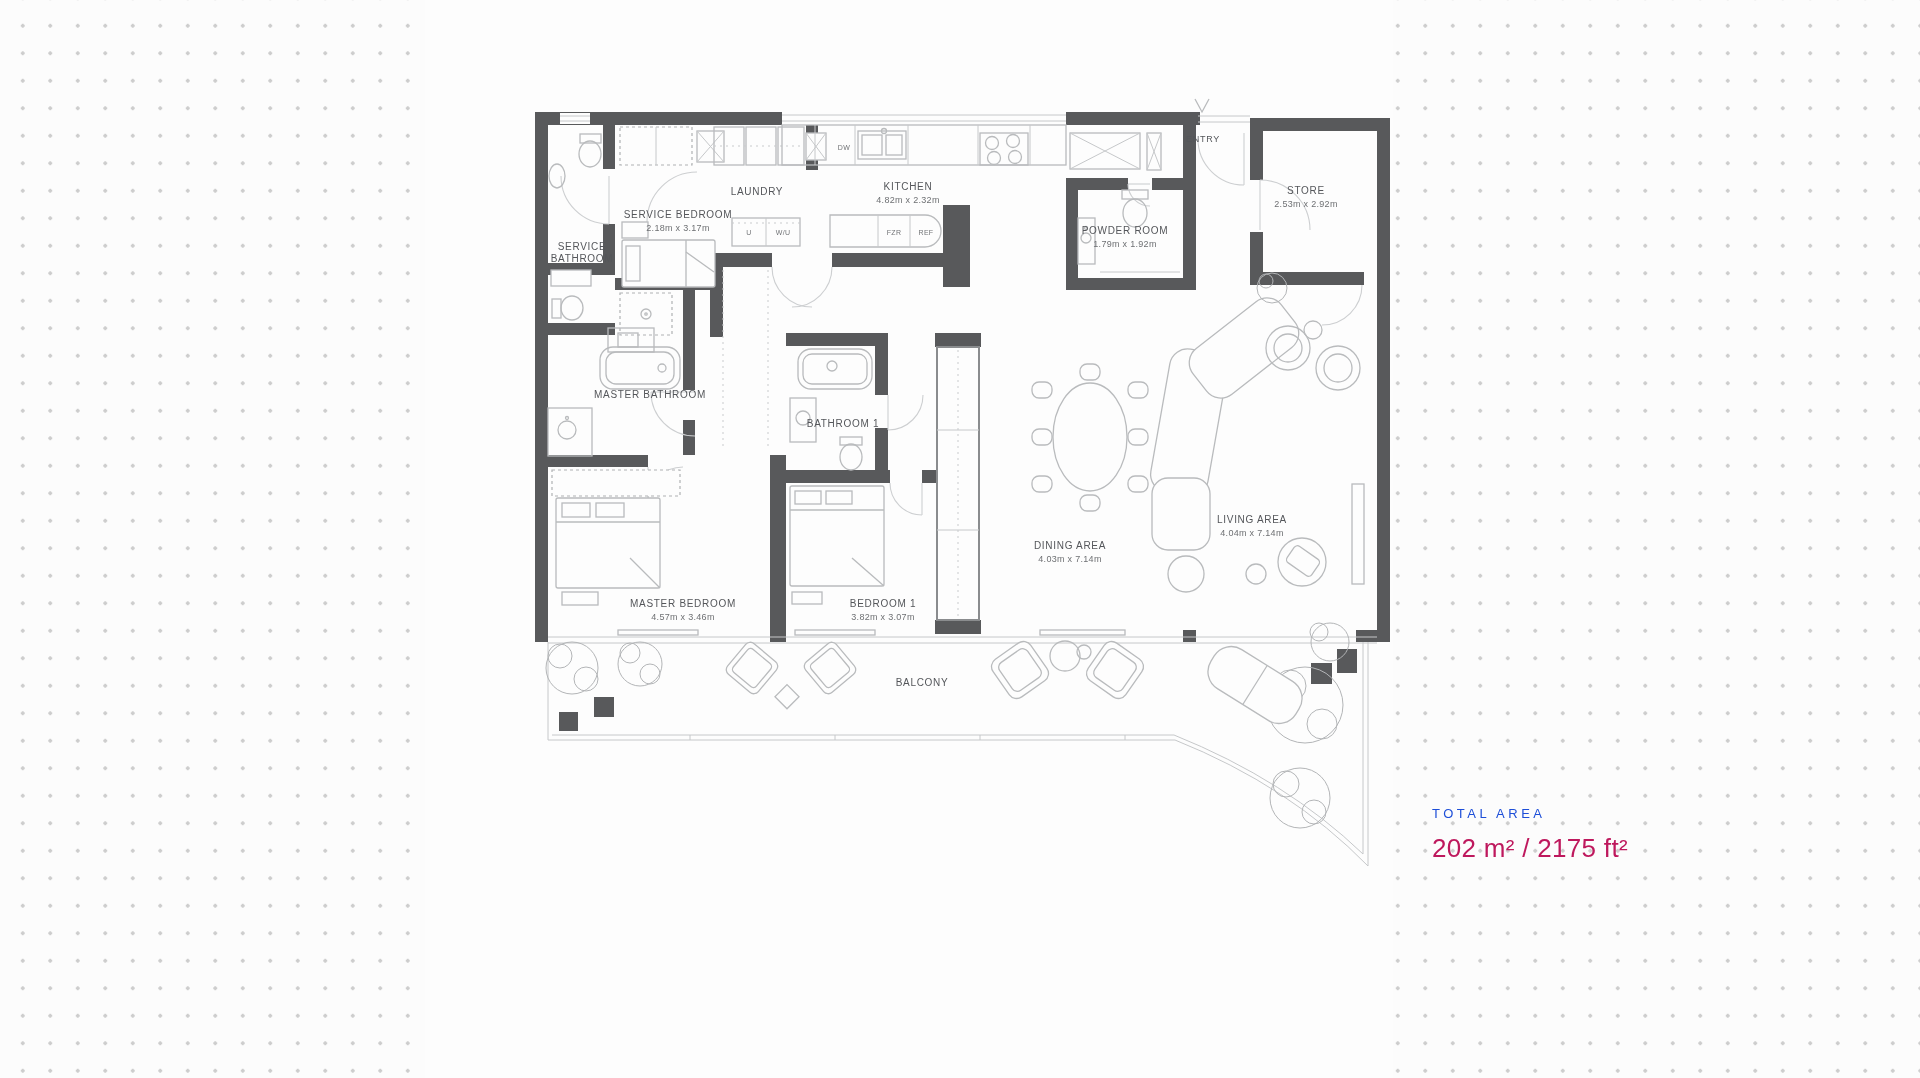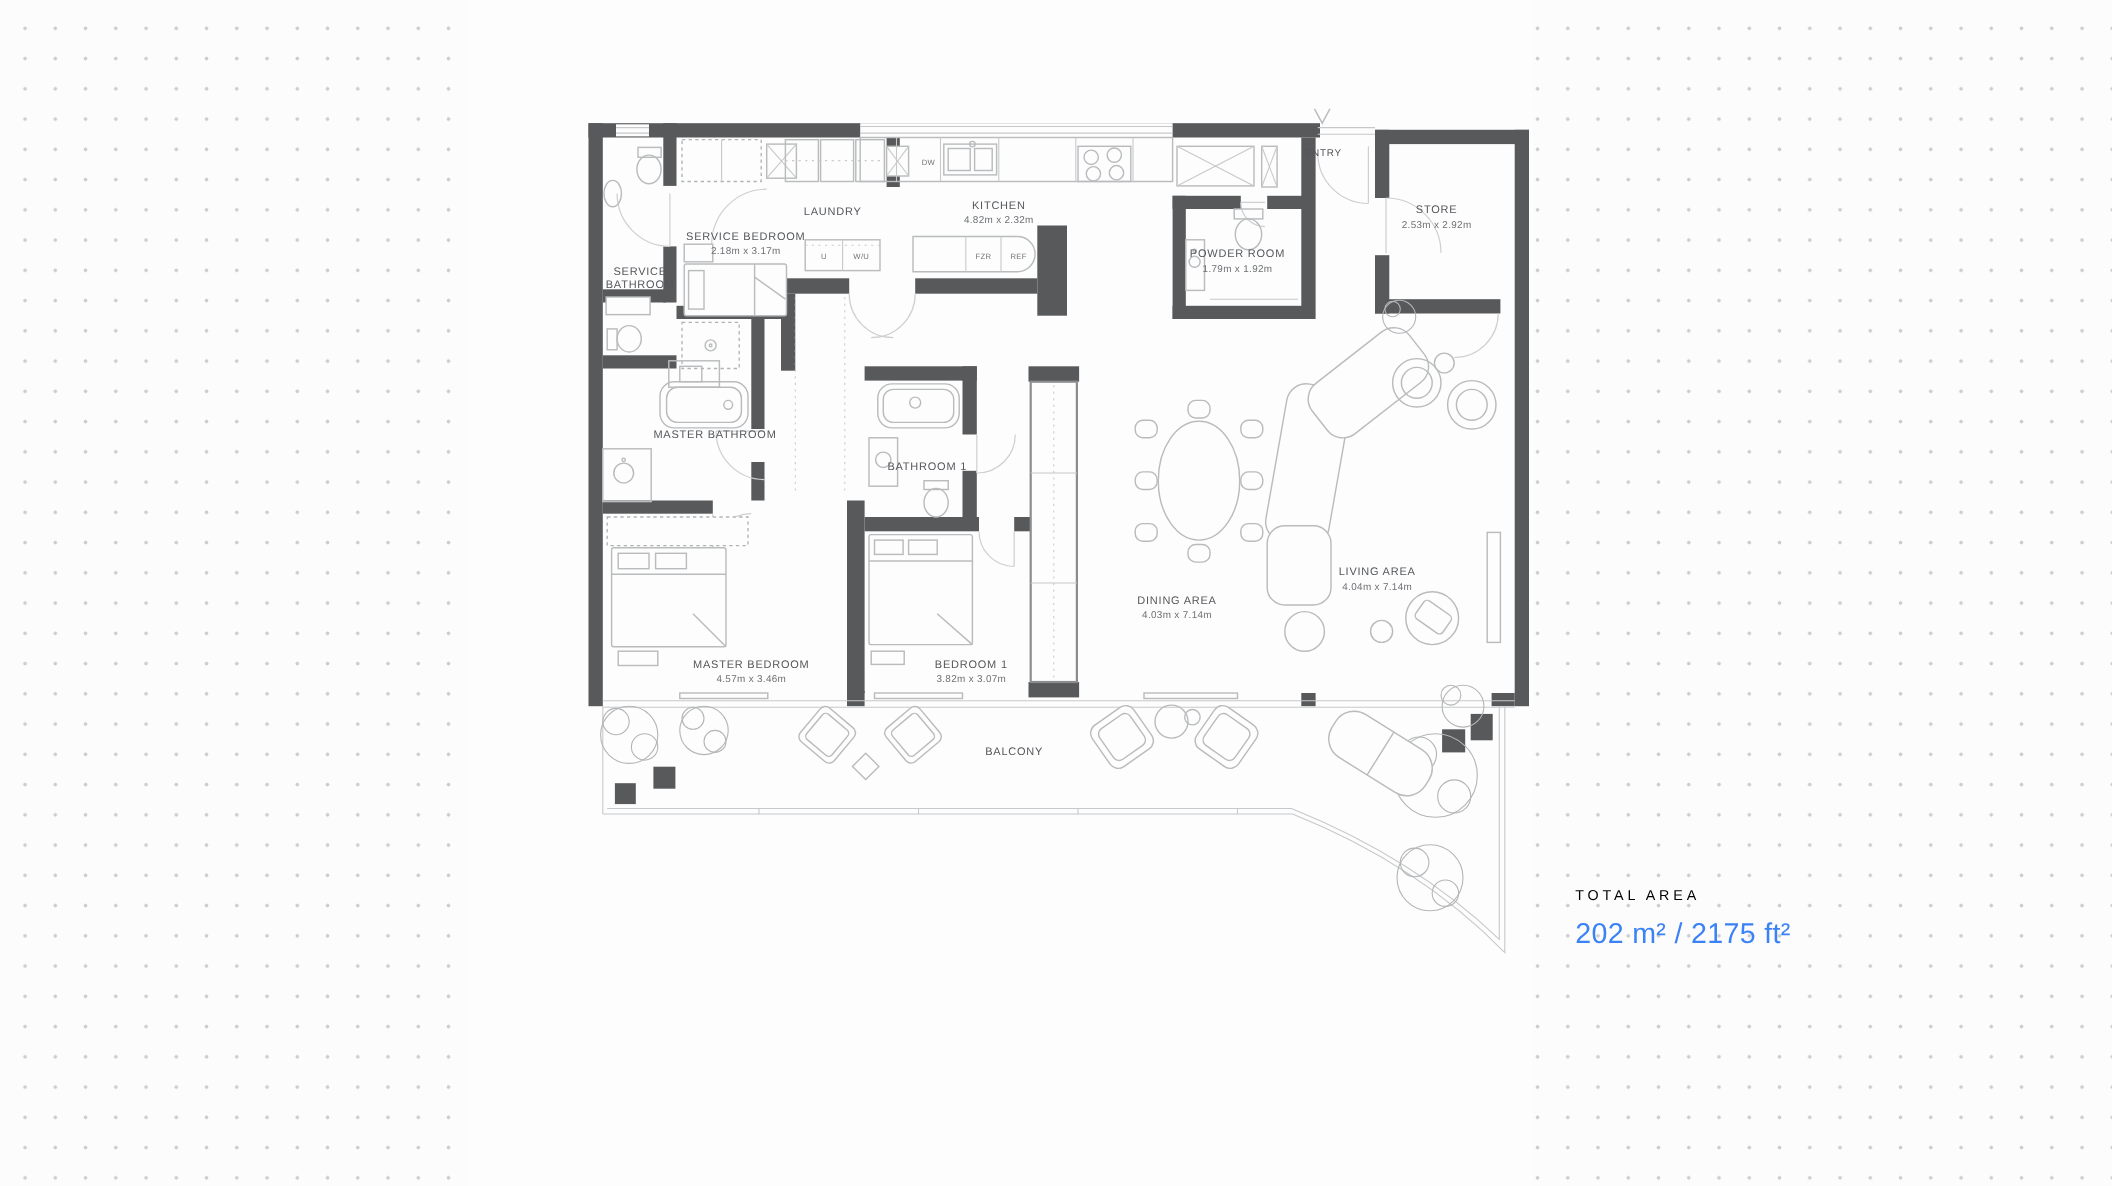--- a/index.html
+++ b/index.html
@@ -19,22 +19,22 @@
   .thin{fill:none;stroke:#c6c8ca;stroke-width:1;}
   .door{fill:none;stroke:#cdcfd1;stroke-width:1.1;}
   .dot{fill:none;stroke:#c9cbcd;stroke-width:1;stroke-dasharray:2,4;}
   .tree{fill:none;stroke:#b3b5b7;stroke-width:1;}
   .dark{fill:#58595b;}
   text{font-family:"Liberation Sans",sans-serif;}
   .lbl{font-size:10px;fill:#54565a;letter-spacing:.7px;text-anchor:middle;}
   .dim{font-size:9px;fill:#6e7073;letter-spacing:.3px;text-anchor:middle;}
   .sm{font-size:7px;fill:#717376;letter-spacing:.3px;text-anchor:middle;}
   .total{position:absolute;left:1432px;top:806px;}
-  .total .t1{font-size:13px;letter-spacing:3.5px;color:#000000;}
-  .total .t2{font-size:26px;color:#3b82f6;margin-top:12px;letter-spacing:.3px;}
+  .total .t1{font-size:13px;letter-spacing:3.5px;color:#1d4ed8;}
+  .total .t2{font-size:26px;color:#be185d;margin-top:12px;letter-spacing:.3px;}
 </style>
 </head>
 <body>
 
 <div class="panel"></div>
 
 <svg width="1920" height="1078" viewBox="0 0 1920 1078">
 
   <g>
     <rect class="wall" x="535" y="112" width="665" height="13"></rect>

